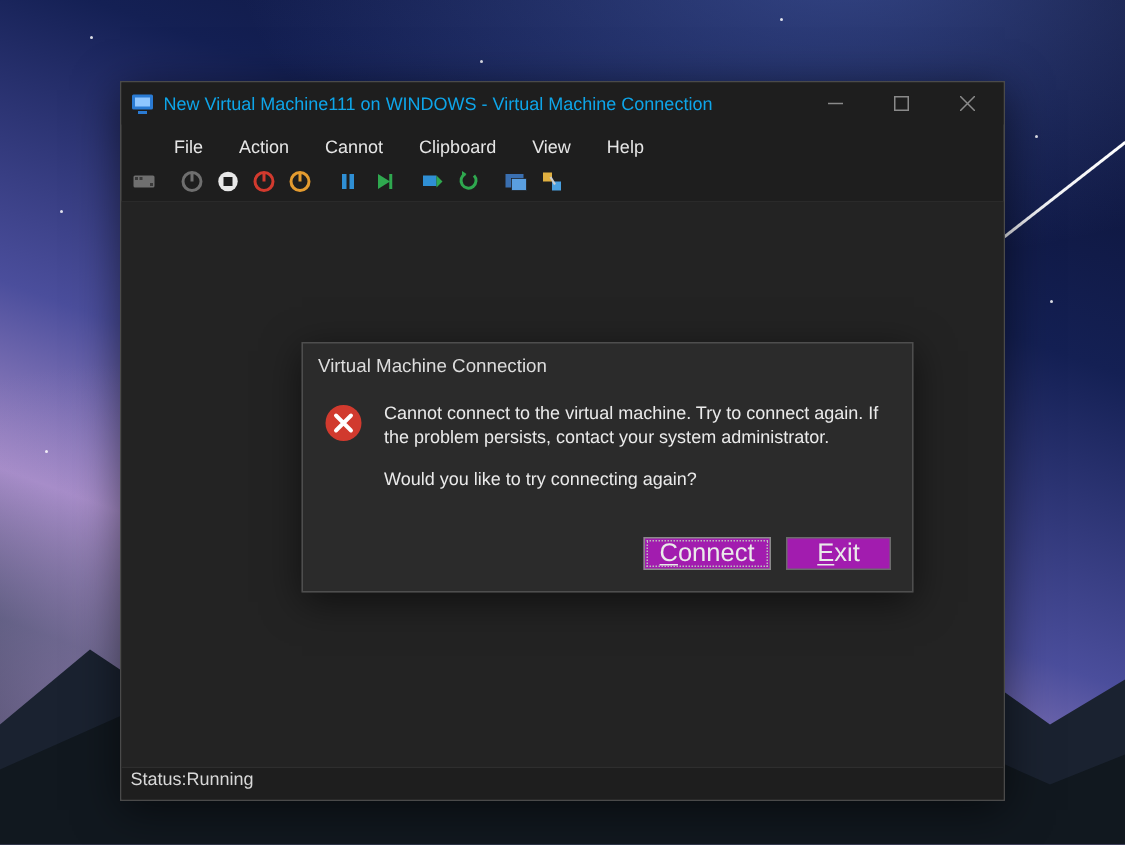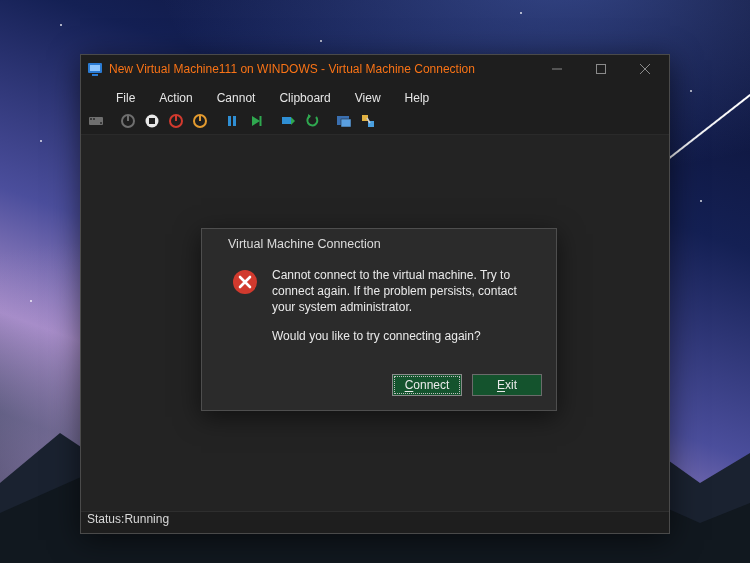--- a/index.html
+++ b/index.html
@@ -20,50 +20,49 @@
   .star { position:absolute; width:2px; height:2px; background:#fff; border-radius:50%; opacity:0.85;}
   .mtn { position:absolute; bottom:0; left:0; right:0; height:200px; }
   .mtn svg { width:100%; height:100%; display:block; }
 
   
   .window {
     position: absolute; left: 80px; top: 54px; width: 590px; height: 480px;
     background: #1e1e1e; border: 1px solid #4a4a4a; box-shadow: 0 6px 28px rgba(0,0,0,0.55);
     display: flex; flex-direction: column;
   }
-  .titlebar { height: 28px; display:flex; align-items:center; padding: 0 2px 0 6px; background:#1e1e1e; color:#f97316; font-size:12px; }
+  .titlebar { height: 28px; display:flex; align-items:center; padding: 0 2px 0 6px; background:#1e1e1e; color:#0ea5e9; font-size:12px; }
   .titlebar .ticon { width:16px; height:16px; margin-right:6px; display:flex; }
   .titlebar .ttext { flex:1; white-space:nowrap; overflow:hidden; }
   .winbtn { width:44px; height:28px; display:flex; align-items:center; justify-content:center; color:#8a8a8a; }
   .winbtn svg { width:10px; height:10px; }
   .menubar { height:24px; display:flex; align-items:flex-end; gap:4px; padding: 0 4px; color:#e6e6e6; font-size:12px;margin-left:21px; }
   .menuitem { padding: 2px 10px; }
   .toolbar { height:28px; display:flex; align-items:center; gap:2px; padding: 2px 4px; border-bottom:1px solid #2a2a2a; }
   .tbtn { width:22px; height:22px; display:flex; align-items:center; justify-content:center; border-radius:2px; }
   .tbtn svg { width:16px; height:16px; display:block; }
   .tsep { width:6px; }
   .content { flex:1; background:#232323; position:relative; color:#e6e6e6; }
   .bgmsg { position:absolute; top:180px; left:0; right:0; text-align:center; font-size:15px; font-weight:600; padding: 0 24px; }
   .statusbar { height:22px; border-top:1px solid #2e2e2e; color:#d8d8d8; font-size:12px; display:flex; align-items:flex-start; padding:0 6px; background:#1e1e1e;}
   .statusbar .slabel::after{content:": ";}
 
   
   .dialog {
-    position:absolute; left:120px; top:93px; width:356px; background:#2b2b2b;
+    position:absolute; left:120px; top:93px; width:408px; background:#2b2b2b;
     border:1px solid #4e4e4e; box-shadow: 0 6px 24px rgba(0,0,0,0.55);
     color:#eaeaea;
-    padding-left:16px;
   }
   .dlg-title { height:30px; display:flex; align-items:center; padding:0 10px; font-size:12.5px; color:#dcdcdc; }
   .dlg-body { display:flex; padding: 8px 18px 14px 14px; gap:12px; font-size:12px; line-height:1.35; }
   .dlg-icon { flex:0 0 28px; padding-top:2px; }
   .dlg-text p { margin-bottom:12px; }
   .dlg-buttons { display:flex; justify-content:flex-end; gap:10px; padding: 4px 14px 14px; }
-  .btn { min-width:70px; height:22px; background:#14532d; border:1px solid #6b6b6b; color:#eaeaea;
-         font-size:12px; display:flex; align-items:center; justify-content:center; padding:0 10px;}
+  .btn { min-width:70px; height:22px; background:#a21caf; border:1px solid #6b6b6b; color:#eaeaea;
+         font-size:17px; display:flex; align-items:center; justify-content:center; padding:0 10px;}
   .btn.focus { outline:1px dotted #bdbdbd; outline-offset:-3px; border-color:#8a8a8a; }
   .ul { text-decoration: underline; text-underline-offset: 2px; }
 
   
   .s1{top:24px;left:60px}.s2{top:40px;left:320px}.s3{top:12px;left:520px}.s4{top:140px;left:40px}
   .s5{top:200px;left:700px}.s6{top:90px;left:690px}.s7{top:300px;left:30px}.s8{top:60px;left:200px}
 </style>
 </head>
 <body>
 

